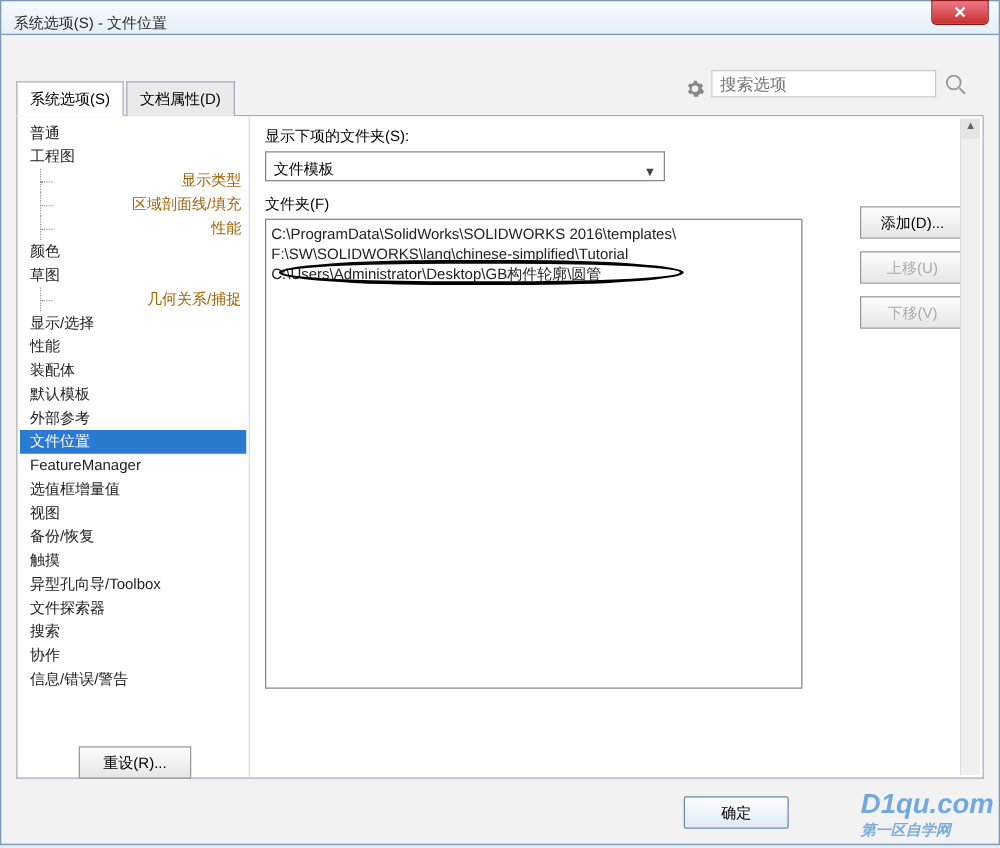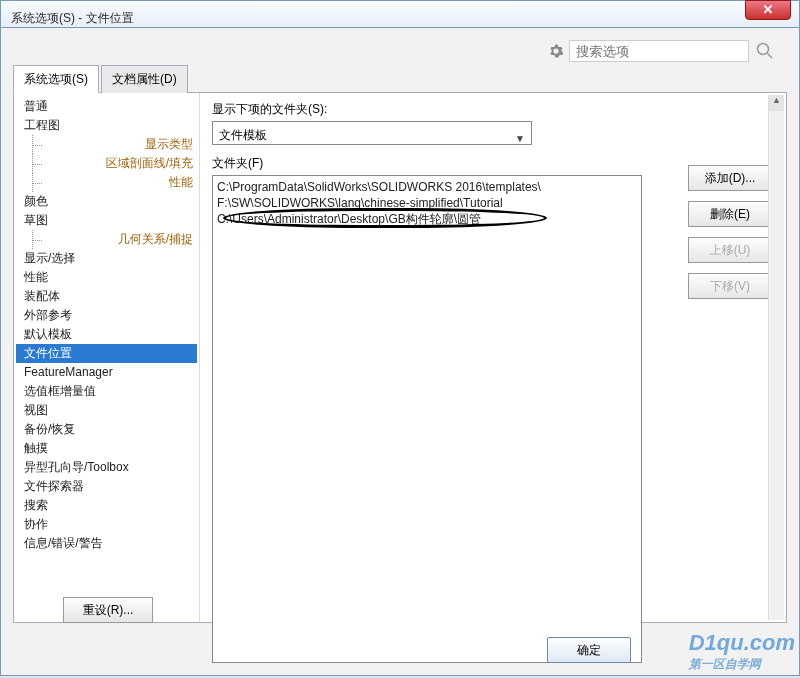--- a/index.html
+++ b/index.html
@@ -35,22 +35,22 @@
     .window-body {
       background: #f2f2f2;
       border: 1px solid #7a99b8;
       border-top: none;
       height: 648px;
       padding: 12px;
       position: relative;
     }
     .search-row {
       position: absolute;
-      right: 24px; top: 12px;
-      display: flex; align-items: center;
+      right: 24px; top: 28px;
+      display: flex; align-items: flex-end;
       gap: 6px;
     }
     .gear-icon {
       width: 14px; height: 14px;
       display: inline-block;
       color: #888;
     }
     .search-input {
       width: 180px; height: 22px;
       border: 1px solid #ccc;
@@ -131,21 +131,21 @@
       border: 1px solid #888;
       background: #fff;
       display: flex; align-items: flex-end;
       padding: 0 6px;
       justify-content: space-between;
       cursor: pointer;
       margin-bottom: 10px;
     }
     .dropdown-arrow { font-size: 10px; color: #444; }
     .listbox {
-      width: 430px; height: 488px;
+      width: 430px; height: 376px;
       border: 1px solid #888;
       background: #fff;
       padding: 3px 4px;
       font-size: 12px;
       color: #222;
       position: relative;
     }
     .list-line { white-space: nowrap; line-height: 16px; }
     .btn-col {
       position: absolute;
@@ -248,22 +248,22 @@
         <div class="tree-item">工程图</div>
         <div class="tree-item tree-child">显示类型</div>
         <div class="tree-item tree-child">区域剖面线/填充</div>
         <div class="tree-item tree-child">性能</div>
         <div class="tree-item">颜色</div>
         <div class="tree-item">草图</div>
         <div class="tree-item tree-child">几何关系/捕捉</div>
         <div class="tree-item">显示/选择</div>
         <div class="tree-item">性能</div>
         <div class="tree-item">装配体</div>
+        <div class="tree-item">默认模板</div>
         <div class="tree-item">外部参考</div>
-        <div class="tree-item">默认模板</div>
         <div class="tree-item selected">文件位置</div>
         <div class="tree-item">FeatureManager</div>
         <div class="tree-item">选值框增量值</div>
         <div class="tree-item">视图</div>
         <div class="tree-item">备份/恢复</div>
         <div class="tree-item">触摸</div>
         <div class="tree-item">异型孔向导/Toolbox</div>
         <div class="tree-item">文件探索器</div>
         <div class="tree-item">搜索</div>
         <div class="tree-item">协作</div>
@@ -278,21 +278,20 @@
       </div>
       <div class="field-label">文件夹(F)</div>
       <div class="listbox" id="folder-list">
           <div class="list-line">C:\ProgramData\SolidWorks\SOLIDWORKS 2016\templates\</div>
           <div class="list-line">F:\SW\SOLIDWORKS\lang\chinese-simplified\Tutorial</div>
           <div class="list-line">C:\Users\Administrator\Desktop\GB构件轮廓\圆管</div>
         </div>
 
       <div class="btn-col">
         <button class="wbtn">添加(D)...</button>
-        <button class="wbtn">删除(E)</button>
         <button class="wbtn" disabled="">上移(U)</button>
         <button class="wbtn" disabled="">下移(V)</button>
       </div>
     </div>
 
     <div class="scrollbar-stub">
       <div class="sarrow">▲</div>
     </div>
   </div>
 

